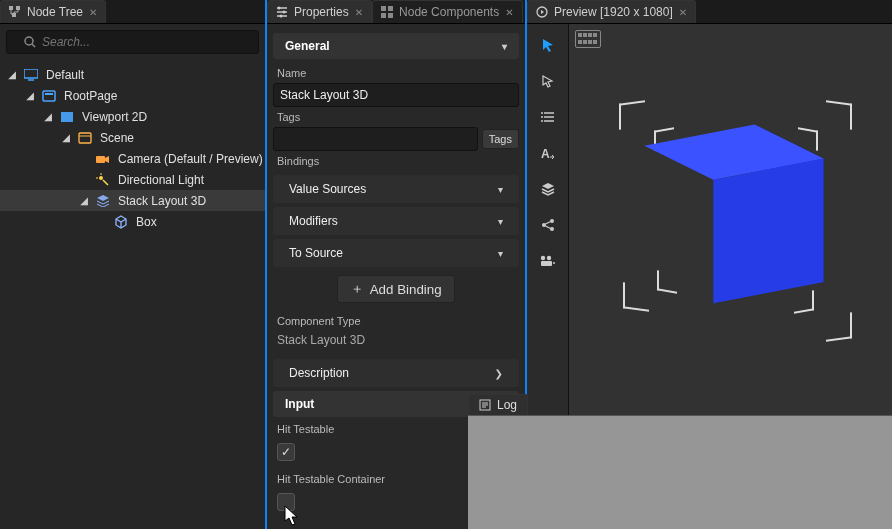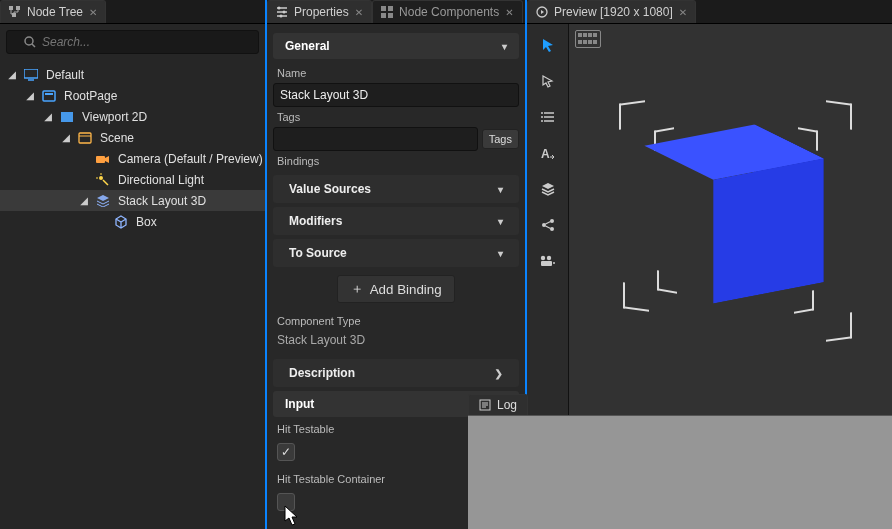--- a/index.html
+++ b/index.html
@@ -71,21 +71,21 @@
   .ic-box { color:#8fb5ff; }
 
   
   .properties { border-left: 2px solid #0a84ff; border-right: 2px solid #0a84ff; background:#282828;}
   .prop-body { overflow-y:auto; flex:1; padding:5px 6px 8px 6px; }
   .section-header {
     display:flex; align-items:center; justify-content:space-between;
     background:#333; padding:6px 12px; margin:4px 0; border-radius:3px;
     font-weight:600; color:#fff;gap:20px;
   }
-  .section-header.sub { background:#2e2e2e; font-weight:700; padding:7px 16px; color:#eee;}
+  .section-header.sub { background:#2e2e2e; font-weight:400; padding:7px 16px; color:#eee;}
   .chev { color:#ccc; font-size:10px;}
   .field-label { color:#bbb; padding: 4px 4px 4px 4px; font-size:11px;}
   .text-input {
     width: 100%; background:#1e1e1e; border:1px solid #111; border-radius:3px;
     color:#eee; padding:4px 6px; font-size:12px; outline:none;
   }
   .tags-row { display:flex; align-items:center; gap:4px; }
   .tags-row .text-input { flex:1; }
   .tag-btn {
     background:#3a3a3a; border:1px solid #222; color:#ddd; font-size:11px;

